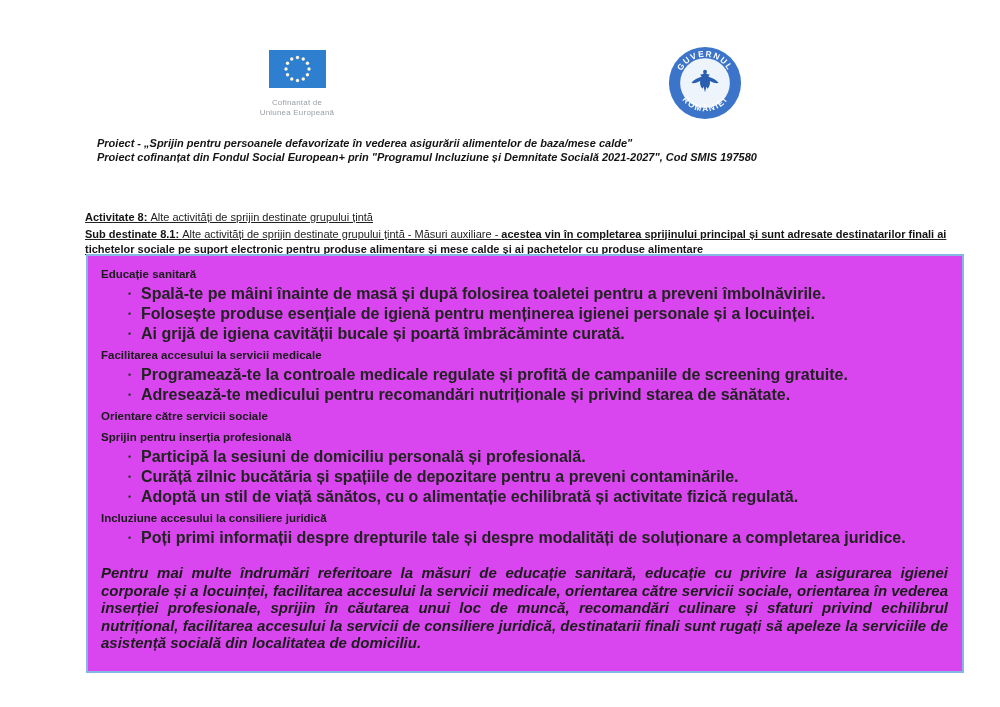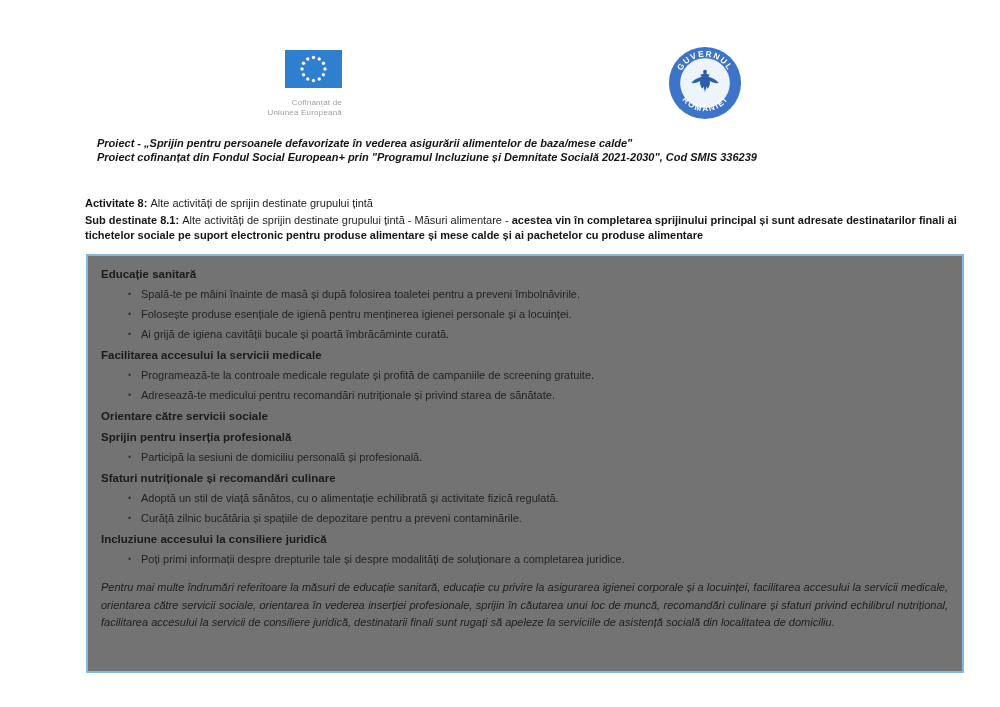--- a/index.html
+++ b/index.html
@@ -2,46 +2,46 @@
 <html lang="ro"><head>
 <meta charset="utf-8">
 <style>
   * { margin:0; padding:0; box-sizing:border-box; }
   html,body { width:1000px; height:707px; background:#ffffff; overflow:hidden; }
   body { font-family:"Liberation Sans","DejaVu Sans",sans-serif; color:#1f1f1f; position:relative; }
 
   .page { position:absolute; inset:0; background:#ffffff; }
 
   
-  .eu-block { position:absolute; left:252px; top:50px; width:90px; text-align:right; }
+  .eu-block { position:absolute; left:252px; top:50px; width:90px; text-align:center; }
   .eu-flag { display:inline-block; width:57px; height:38px; }
   .eu-caption { margin-top:6px; font-size:8px; line-height:10px; color:#9aa0a6; letter-spacing:.2px; }
 
   .gov-block { position:absolute; left:666px; top:44px; width:78px; height:78px; }
 
   
   .project-info { position:absolute; left:97px; top:137px; width:880px;
                   font-style:italic; font-weight:bold; font-size:11px; line-height:13.5px; color:#141414; }
 
   
-  .activity { position:absolute; left:85px; top:196px; width:878px; font-size:11px; line-height:15.5px; color:#222; }
+  .activity { position:absolute; left:85px; top:210px; width:878px; font-size:11px; line-height:15.5px; color:#222;text-decoration:underline; }
   .activity .bold { font-weight:bold; color:#151515; }
   .activity .line1 { margin-bottom:1px; }
 
   
   .info-box { position:absolute; left:86px; top:254px; width:878px; height:419px;
-              border:2px solid #85b7e4; background:#737373; padding:7px 14px 6px 13px; }
+              border:2px solid #85b7e4; background:#d946ef; padding:7px 14px 6px 13px; }
 
   .section-heading { font-weight:bold; font-size:11.5px; line-height:20px; color:#1a1a1a; margin-top:1px; }
   ul.bullets { list-style:none; padding-left:40px; }
-  ul.bullets li { position:relative; font-size:11px; line-height:20px; color:#222; }
+  ul.bullets li { position:relative; font-size:16px; line-height:20px; color:#222;font-weight:bold; }
   ul.bullets li::before { content:"•"; position:absolute; left:-13px; top:0; font-size:9px; color:#333; }
 
-  .footer-note { margin-top:10px; font-style:italic; font-size:11px; line-height:17.5px;
-                 color:#1c1c1c; text-align:justify; }
+  .footer-note { margin-top:16px; font-style:italic; font-size:15px; line-height:17.5px;
+                 color:#1c1c1c; text-align:justify;font-weight:bold; }
 </style>
 </head>
 <body>
 
 <div class="page">
 
   <div class="eu-block">
     <svg class="eu-flag" viewBox="0 0 57 38" xmlns="http://www.w3.org/2000/svg">
       <rect x="0" y="0" width="57" height="38" fill="#2e7fd0"></rect>
       <g fill="#fdf6d8">
@@ -81,29 +81,29 @@
       </text>
       <g fill="#2a5fb0">
         <path d="M40 29 c1.5 2 3.5 2.5 5 2 l-1.5 2.5 c4 1 8 3 10.5 6.5 c-3.5 0.5 -6.5 -0.5 -9 -2 c0.5 3 -0.5 6 -2.5 8 l-1 -2.5 l-1.5 6 l-1.5 -6 l-1 2.5 c-2 -2 -3 -5 -2.5 -8 c-2.5 1.5 -5.5 2.5 -9 2 c2.5 -3.5 6.5 -5.5 10.5 -6.5 l-1.5 -2.5 c1.5 0.5 3.5 0 5 -2 z"></path>
         <circle cx="40" cy="28.5" r="2"></circle>
       </g>
     </svg>
   </div>
 
   <div class="project-info">
     <div>Proiect - „Sprijin pentru persoanele defavorizate în vederea asigurării alimentelor de baza/mese calde"</div>
-    <div>Proiect cofinanțat din Fondul Social European+ prin "Programul Incluziune și Demnitate Socială 2021-2030", Cod SMIS 336239</div>
+    <div>Proiect cofinanțat din Fondul Social European+ prin "Programul Incluziune și Demnitate Socială 2021-2027", Cod SMIS 197580</div>
   </div>
 
   <div class="activity">
     <div class="line1">
       <span class="bold">Activitate 8: </span><span> Alte activități de sprijin destinate grupului țintă</span>
     </div>
     <div>
-      <span class="bold">Sub destinate 8.1: </span><span>Alte activități de sprijin destinate grupului țintă - Măsuri alimentare - </span><span class="bold">acestea vin în completarea sprijinului principal și sunt adresate destinatarilor finali ai tichetelor sociale pe suport electronic pentru produse alimentare și mese calde și ai pachetelor cu produse alimentare</span>
+      <span class="bold">Sub destinate 8.1: </span><span>Alte activități de sprijin destinate grupului țintă - Măsuri auxiliare - </span><span class="bold">acestea vin în completarea sprijinului principal și sunt adresate destinatarilor finali ai tichetelor sociale pe suport electronic pentru produse alimentare și mese calde și ai pachetelor cu produse alimentare</span>
     </div>
   </div>
 
   <div class="info-box">
     <div id="box-sections">
         <div class="section-heading">Educație sanitară</div>
         <ul class="bullets">
           <li>Spală-te pe mâini înainte de masă și după folosirea toaletei pentru a preveni îmbolnăvirile.</li>
           <li>Folosește produse esențiale de igienă pentru menținerea igienei personale și a locuinței.</li>
           <li>Ai grijă de igiena cavității bucale și poartă îmbrăcăminte curată.</li>
@@ -111,24 +111,23 @@
         <div class="section-heading">Facilitarea accesului la servicii medicale</div>
         <ul class="bullets">
           <li>Programează-te la controale medicale regulate și profită de campaniile de screening gratuite.</li>
           <li>Adresează-te medicului pentru recomandări nutriționale și privind starea de sănătate.</li>
         </ul>
         <div class="section-heading">Orientare către servicii sociale</div>
         <div class="section-heading">Sprijin pentru inserția profesională</div>
         <ul class="bullets">
           <li>Participă la sesiuni de domiciliu personală și profesională.</li>
         </ul>
-        <div class="section-heading">Sfaturi nutriționale și recomandări culinare</div>
         <ul class="bullets">
+          <li>Curăță zilnic bucătăria și spațiile de depozitare pentru a preveni contaminările.</li>
           <li>Adoptă un stil de viață sănătos, cu o alimentație echilibrată și activitate fizică regulată.</li>
-          <li>Curăță zilnic bucătăria și spațiile de depozitare pentru a preveni contaminările.</li>
         </ul>
         <div class="section-heading">Incluziune accesului la consiliere juridică</div>
         <ul class="bullets">
           <li>Poți primi informații despre drepturile tale și despre modalități de soluționare a completarea juridice.</li>
         </ul>
       </div>
     <div class="footer-note">Pentru mai multe îndrumări referitoare la măsuri de educație sanitară, educație cu privire la asigurarea igienei corporale și a locuinței, facilitarea accesului la servicii medicale, orientarea către servicii sociale, orientarea în vederea inserției profesionale, sprijin în căutarea unui loc de muncă, recomandări culinare și sfaturi privind echilibrul nutrițional, facilitarea accesului la servicii de consiliere juridică, destinatarii finali sunt rugați să apeleze la serviciile de asistență socială din localitatea de domiciliu.</div>
   </div>
 
 </div>

